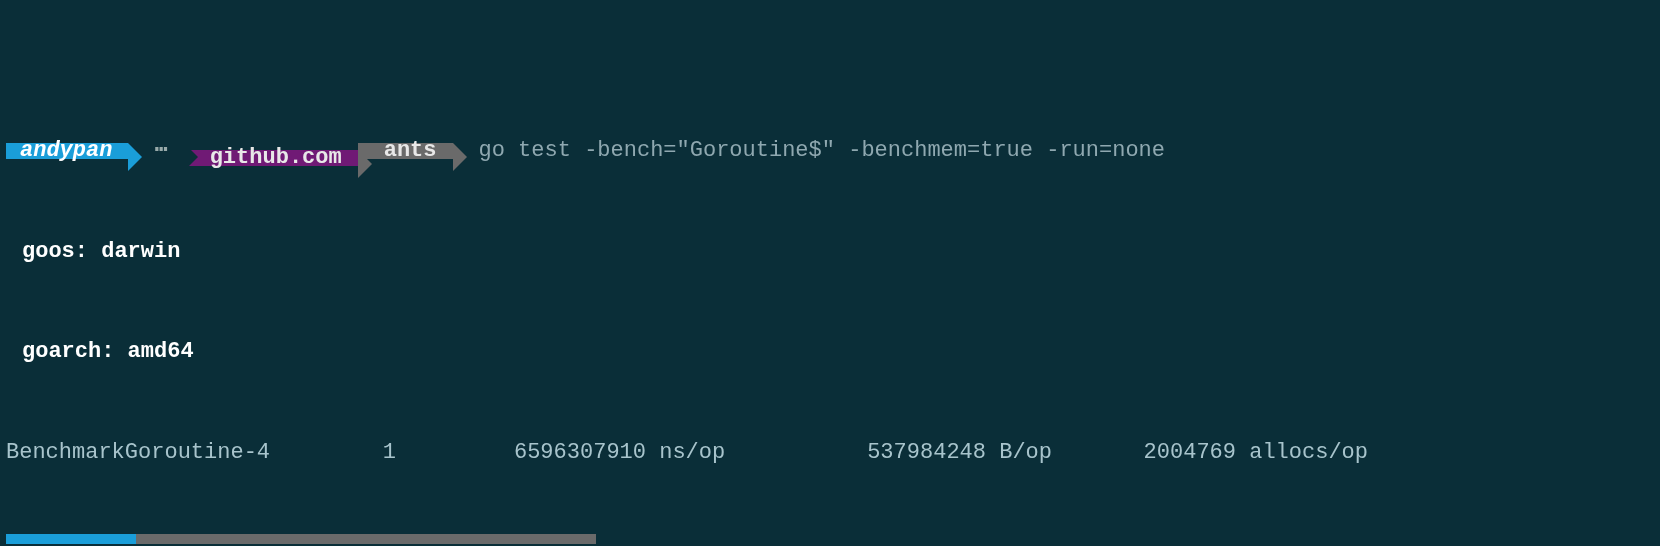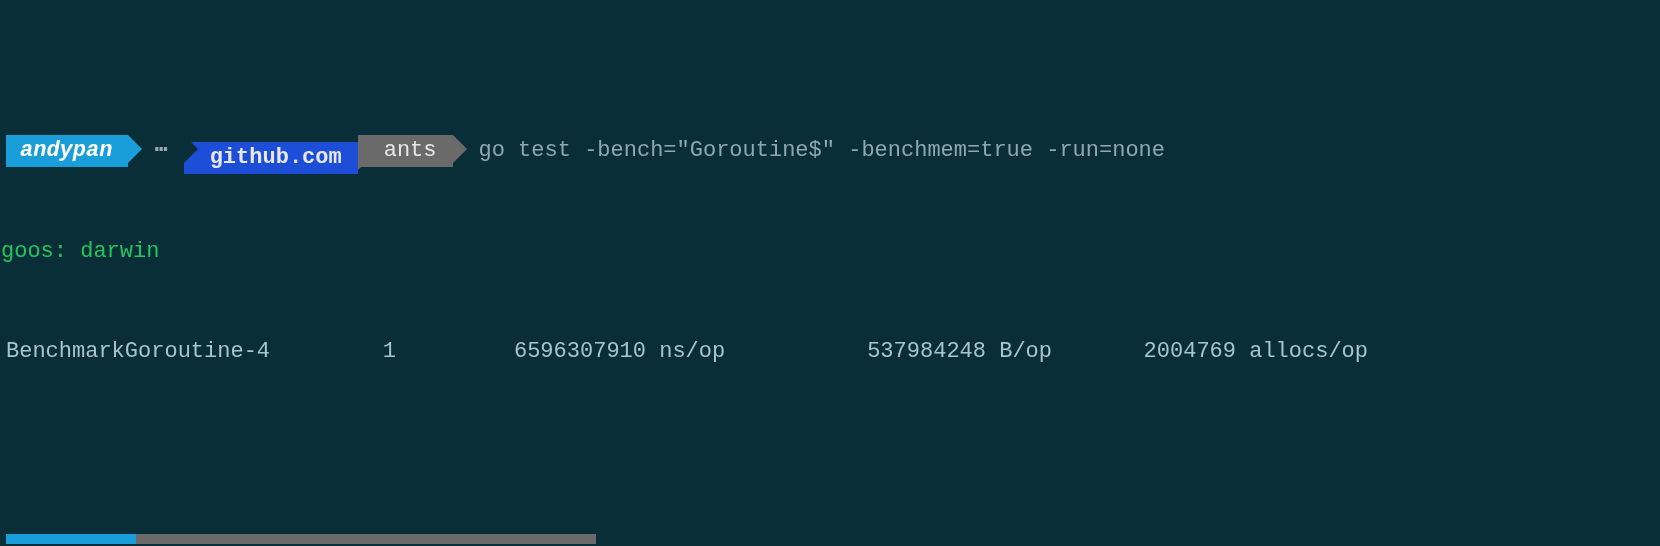--- a/index.html
+++ b/index.html
@@ -19,21 +19,21 @@
   }
   .prompt-line {
     display: flex;
     align-items: center;
     height: 33.5px;
     white-space: nowrap;
   }
   .seg {
     display: inline-flex;
     align-items: center;
-    height: 32px;
+    height: 16px;
     padding: 0 16px 0 20px;
     position: relative;
     color: #e8e8e8;
     font-weight: 600;
   }
   .seg::after {
     content: "";
     position: absolute;
     right: -14px;
     top: 0;
@@ -52,42 +52,43 @@
     color: #ffffff;
   }
   .seg-user::after { border-left: 14px solid #1a9ed9; }
   .seg-dots {
     background: #0a2e38;
     color: #9aa;
     padding-left: 26px;
   }
   .seg-dots::after { border-left: 14px solid #0a2e38; }
   .seg-path {
-    background: #1d4ed8;
+    background: #701a75;
     padding-left: 26px;
     margin-top: 14px;
   }
   .seg-path::after { border-left: 14px solid #6a6a6a; }
   .seg-last {
     background: #6a6a6a;
     padding-left: 26px;
-    font-weight: 400;
+    font-weight: 700;
   }
   .seg-last::after { border-left: 14px solid #6a6a6a; }
   .cmd {
     color: #8fa8b0;
     margin-left: 26px;
     font-weight: 400;
   }
   .out-line {
     display: block;
-    padding-left: 1px;
-    color: #22c55e;
+    padding-left: 22px;
+    color: #ffffff;
     height: 33.5px;
     white-space: pre;
+    font-weight: bold;
   }
   .bench-row {
     display: flex;
     padding-left: 6px;
     height: 33.5px;
     color: #a8c4cc;
   }
   .col-name  { width: 330px; }
   .col-runs  { width: 150px; text-align: right; padding-right: 90px;}
   .col-nsop  { width: 350px; text-align: left; }
@@ -120,20 +121,21 @@
 
   
   <div class="prompt-line">
     <span class="seg seg-user">andypan</span>
     <span class="seg seg-dots">⋯</span>
     <span class="seg seg-path">github.com</span>
     <span class="seg seg-last">ants</span>
     <span class="cmd">go test -bench="Goroutine$" -benchmem=true -run=none</span>
   </div>
   <span class="out-line">goos: darwin</span>
+  <span class="out-line">goarch: amd64</span>
   <div class="bench-row">
     <span class="col-name">BenchmarkGoroutine-4</span>
     <span class="col-runs">1</span>
     <span class="col-nsop"><span class="nsnum">6596307910</span><span> ns/op</span></span>
     <span class="col-bop"><span class="bnum">537984248</span><span> B/op</span></span>
     <span class="col-alloc"><span class="anum">2004769</span><span> allocs/op</span></span>
   </div>
   
   
 

